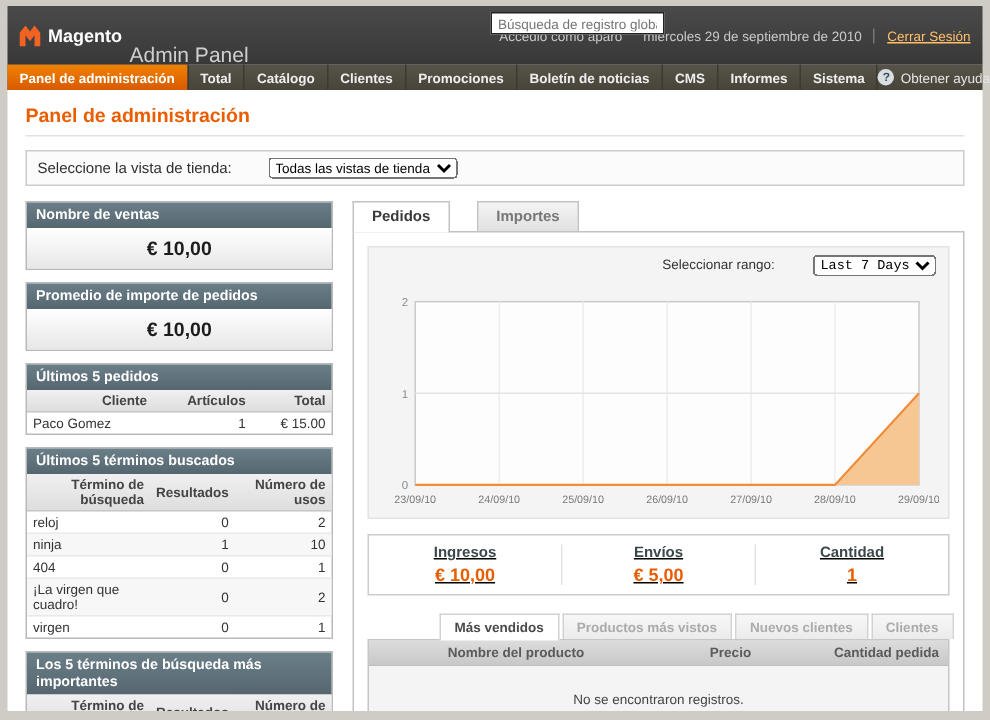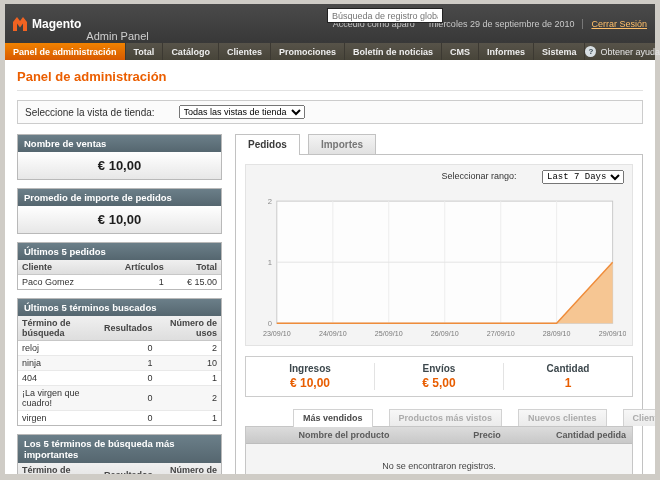--- a/index.html
+++ b/index.html
@@ -4,21 +4,21 @@
 <style>
   * { margin:0; padding:0; box-sizing:border-box; }
   html,body { width:660px; height:480px; overflow:hidden; }
   body { font-family:"Liberation Sans", sans-serif; background:#cfccc6; }
   .frame { width:660px; height:480px; padding:4px 5px 6px 5px; display:flex; flex-direction:column; }
 
   
   .topbar { height:39px; background:linear-gradient(#4a4a4a,#383838); display:flex; align-items:center; padding:0 8px; position:relative; flex:0 0 auto; }
   .logo-mark { width:14px; height:14px; margin-right:5px; flex:0 0 auto; }
   .brand { color:#ffffff; font-size:12px; font-weight:bold; }
-  .brand-suffix { color:#cfcfcf; font-size:11px; margin-left:5px;margin-top:25px; }
+  .brand-suffix { color:#cfcfcf; font-size:14px; margin-left:5px;margin-top:25px; }
   .global-search { position:absolute; left:322px; top:4px; width:116px; height:15px; font-size:9px; border:1px solid #222; background:#fff; padding:0 4px; color:#444; font-family:"Liberation Sans",sans-serif; }
   .top-right { margin-left:auto; display:flex; align-items:center; font-size:9px; color:#c9c9c9; }
   .top-right .login { margin-right:14px; }
   .top-right .date { padding-right:8px; border-right:1px solid #777; }
   .logout { margin-left:8px; color:#ffbf69; text-decoration:underline; cursor:pointer; }
 
   
   .navbar { height:17px; background:linear-gradient(#575349,#474439); display:flex; align-items:stretch; flex:0 0 auto; }
   .nav-item { color:#eeeeee; font-size:9px; font-weight:bold; padding:0 8px; display:flex; align-items:center; border-right:1px solid #3c3932; cursor:pointer; white-space:nowrap; }
   .nav-item.active { background:linear-gradient(#f18200,#d85a00); color:#fff; }
@@ -33,44 +33,44 @@
 
   .columns { display:flex; margin-top:10px; gap:13px; }
   .left-col { width:205px; flex:0 0 auto; }
   .right-col { flex:1 1 auto; min-width:0; }
 
   
   .card { border:1px solid #b9b9b9; margin-bottom:8px; background:#fff; }
   .card-header { background:linear-gradient(#6b7f89,#55666f); color:#ffffff; font-size:9.5px; font-weight:bold; padding:3px 6px; }
   .card-value { background:linear-gradient(#ffffff,#e7e7e7); text-align:center; font-size:13px; font-weight:bold; color:#1d1d1d; padding:6px 4px; }
   .card table { width:100%; border-collapse:collapse; font-size:9px; color:#333; }
-  .card th { background:linear-gradient(#f0f0f0,#dedede); border-bottom:1px solid #c7c7c7; font-weight:bold; color:#444; text-align:left; padding:2px 4px; }
+  .card th { background:linear-gradient(#f0f0f0,#dedede); border-bottom:1px solid #c7c7c7; font-weight:bold; color:#444; text-align:right; padding:2px 4px; }
   .card th.num, .card td.num { text-align:right; }
   .card td { padding:2px 4px; border-top:1px solid #e9e9e9; }
   .card tbody tr:nth-child(even) td { background:#f7f7f7; }
 
   
-  .tabs { display:flex; gap:8px; position:relative; z-index:2; }
+  .tabs { display:flex; gap:18px; position:relative; z-index:2; }
   .tab { font-size:10px; font-weight:bold; padding:4px 12px; border:1px solid #c2c2c2; border-bottom:none; background:linear-gradient(#f4f4f4,#e1e1e1); color:#777; cursor:pointer; }
   .tab.active { background:#ffffff; color:#3a3a3a; padding-bottom:5px; margin-bottom:-1px; }
   .panel { border:1px solid #c2c2c2; background:#ffffff; padding:9px; position:relative; z-index:1; }
 
   .chart-block { background:#f4f4f4; border:1px solid #e3e3e3; }
   .range-row { padding:5px 8px; text-align:right; font-size:9px; color:#333; }
   .range-row select { font-size:9px; margin-left:23px; font-family:Liberation Mono, monospace; }
   .chart-wrap { padding:2px 6px 4px 6px; }
   .chart-wrap svg { width:100%; height:150px; display:block; }
 
-  .stats-row { margin-top:10px; border:1px solid #cccccc; display:flex; padding:6px 0; background:#fff; }
+  .stats-row { margin-top:10px; border:1px solid #cccccc; display:flex; padding:6px 0; background:#fff;text-decoration:underline; }
   .stat { flex:1 1 0; text-align:center; border-left:1px solid #e3e3e3; }
   .stat:first-child { border-left:none; }
   .stat .stat-label { font-size:10px; font-weight:bold; color:#3c474c; }
   .stat .stat-value { font-size:12px; font-weight:bold; color:#e85d00; margin-top:2px; }
 
-  .bottom-tabs { margin-top:12px; display:flex; gap:16px; position:relative; z-index:2;padding-left:48px; }
+  .bottom-tabs { margin-top:12px; display:flex; gap:2px; position:relative; z-index:2;padding-left:48px; }
   .btab { font-size:9px; font-weight:bold; padding:3px 9px; border:1px solid #d2d2d2; border-bottom:none; background:linear-gradient(#f7f7f7,#ebebeb); color:#ababab; cursor:pointer; white-space:nowrap; }
   .btab.active { background:#ffffff; color:#4a4a4a; padding-bottom:4px; margin-bottom:-1px; }
   .products-box { border:1px solid #c6c6c6; position:relative; z-index:1; }
   .products-box table { width:100%; border-collapse:collapse; font-size:9px; }
   .products-box th { background:linear-gradient(#dcdcdc,#c8c8c8); color:#5a5a5a; font-weight:bold; text-align:center; padding:3px 6px; border-bottom:1px solid #bdbdbd; }
   .products-box th.col-price { width:90px; }
   .products-box th.col-qty { width:100px; text-align:right; }
   .empty-cell { background:#f4f4f4; text-align:center; color:#444; padding:17px 4px; font-size:9px; }
 </style>
 </head>

